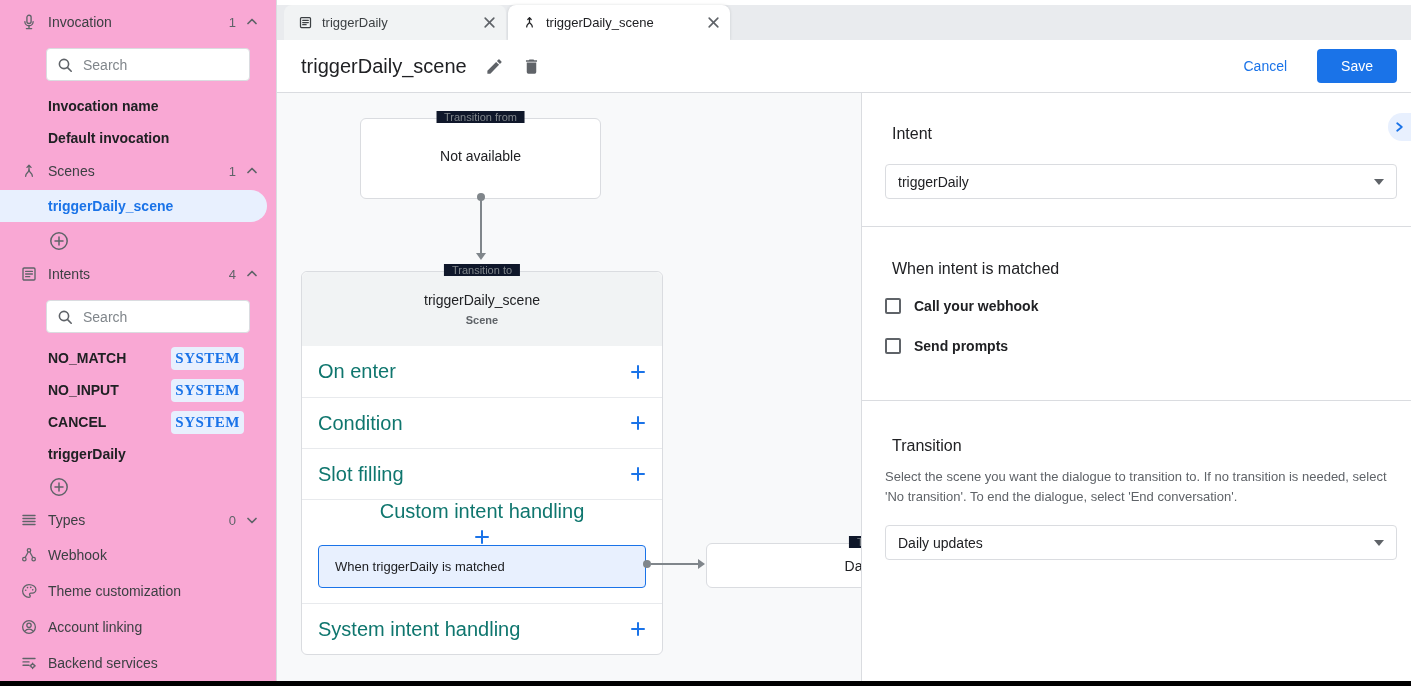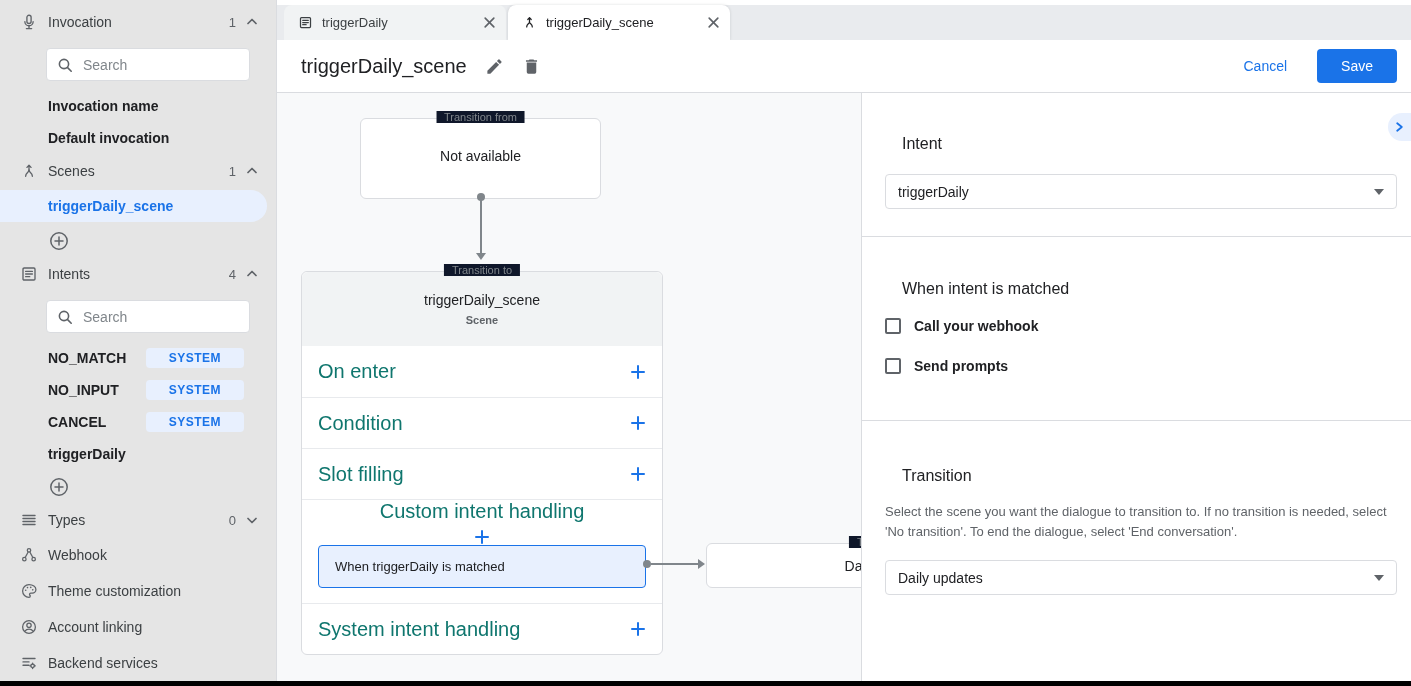--- a/index.html
+++ b/index.html
@@ -4,30 +4,30 @@
 <style>
   * { box-sizing: border-box; }
   html,body { margin:0; padding:0; }
   body {
     width:1411px; height:686px; overflow:hidden; position:relative;
     font-family:"Liberation Sans", sans-serif; background:#fff; color:#202124;
   }
   .app { display:flex; width:1411px; height:681px; }
 
   
-  .sidebar { width:277px; min-width:277px; border-right:1px solid #dadce0; background:#e5e5e5; padding-top:5px; overflow:hidden; }
+  .sidebar { width:277px; min-width:277px; border-right:1px solid #dadce0; background:#f9a8d4; padding-top:5px; overflow:hidden; }
   .sh { display:flex; align-items:center; height:34px; padding:0 18px 0 20px; cursor:pointer; }
   .sh-label { margin-left:10px; font-size:14px; color:#3c4043; }
   .sh-spacer { flex:1; }
   .sh-count { font-size:13px; color:#5f6368; margin-right:10px; }
   .search-wrap { display:flex; align-items:center; height:33px; border:1px solid #dadce0; border-radius:4px; margin:9px 26px 9px 46px; padding:0 10px; background:#fff; }
   .search-wrap input { border:none; outline:none; font-size:14px; color:#202124; margin-left:8px; width:130px; font-family:inherit; background:transparent; }
   ::placeholder { color:#80868b; opacity:1; }
   .side-item { height:32px; display:flex; align-items:center; padding:0 32px 0 48px; font-size:14px; font-weight:bold; color:#202124; cursor:pointer; }
-  .badge { margin-left:auto; background:#e8f0fe; color:#1a73e8; font-size:12px; font-weight:bold; letter-spacing:.5px; padding:3px 23px; border-radius:4px; }
+  .badge { margin-left:auto; background:#e8f0fe; color:#1a73e8; font-size:15px; font-weight:bold; letter-spacing:.5px; padding:3px 4px; border-radius:4px;font-family:Liberation Serif, serif; }
   .side-item.selected { background:#e8f0fe; color:#1a73e8; border-radius:0 16px 16px 0; margin:2px 9px 2px 0; }
   .plus-row { height:33px; display:flex; align-items:center; padding-left:49px; cursor:pointer; }
   .nav-item { height:36px; display:flex; align-items:center; padding:0 20px; font-size:14px; color:#3c4043; cursor:pointer; }
   .nav-item span { margin-left:10px; }
 
   
   .main { flex:1; display:flex; flex-direction:column; min-width:0; }
   .tabstrip { height:40px; background:#e9ebee; border-top:5px solid #fff; display:flex; align-items:stretch; padding-left:7px; }
   .tab { width:222px; display:flex; align-items:center; gap:9px; padding:0 10px 0 14px; border-radius:8px 8px 0 0; font-size:13px; color:#3c4043; background:#f1f3f4; cursor:pointer; margin-right:2px; }
   .tab.active { background:#fff; color:#202124; box-shadow:0 0 3px rgba(60,64,67,.18); }
@@ -63,21 +63,21 @@
 
   .dot { position:absolute; width:8px; height:8px; border-radius:50%; background:#80868b; }
   .vline { position:absolute; width:2px; background:#80868b; }
   .hline { position:absolute; height:2px; background:#80868b; }
   .arrow-down { position:absolute; width:0; height:0; border-left:5px solid transparent; border-right:5px solid transparent; border-top:7px solid #80868b; }
   .arrow-right { position:absolute; width:0; height:0; border-top:5px solid transparent; border-bottom:5px solid transparent; border-left:7px solid #80868b; }
 
   
   .p-section { padding:26px 14px 27px 23px; border-bottom:1px solid #dadce0; }
   .p-section.last { border-bottom:none; padding-top:29px; }
-  .p-heading { font-size:16px; font-weight:400; color:#202124; margin:17px; }
+  .p-heading { font-size:16px; font-weight:400; color:#202124; margin:7px; }
   .dropdown { margin-top:21px; height:35px; border:1px solid #dadce0; border-radius:4px; display:flex; align-items:center; padding:0 12px; font-size:14px; color:#202124; cursor:pointer; background:#fff; }
   .caret { margin-left:auto; width:0; height:0; border-left:5px solid transparent; border-right:5px solid transparent; border-top:6px solid #5f6368; }
   .sec-matched { padding-bottom:46px; }
   .check-row { display:flex; align-items:center; margin-top:20px; cursor:pointer; }
   .checkbox { width:16px; height:16px; border:2px solid #5f6368; border-radius:2px; margin-right:13px; flex:none; background:#fff; }
   .check-label { font-size:14px; font-weight:bold; color:#202124; }
   .p-desc { font-size:13px; color:#5f6368; line-height:1.5; margin:12px 0 0; }
   .collapse-btn { position:absolute; top:20px; right:0; width:23px; height:28px; background:#e8f0fe; border:none; border-radius:14px 0 0 14px; display:flex; align-items:center; padding:0 0 0 6px; cursor:pointer; z-index:2; }
 
   .bottom-bar { position:absolute; left:0; bottom:0; width:1411px; height:5px; background:#000; }

